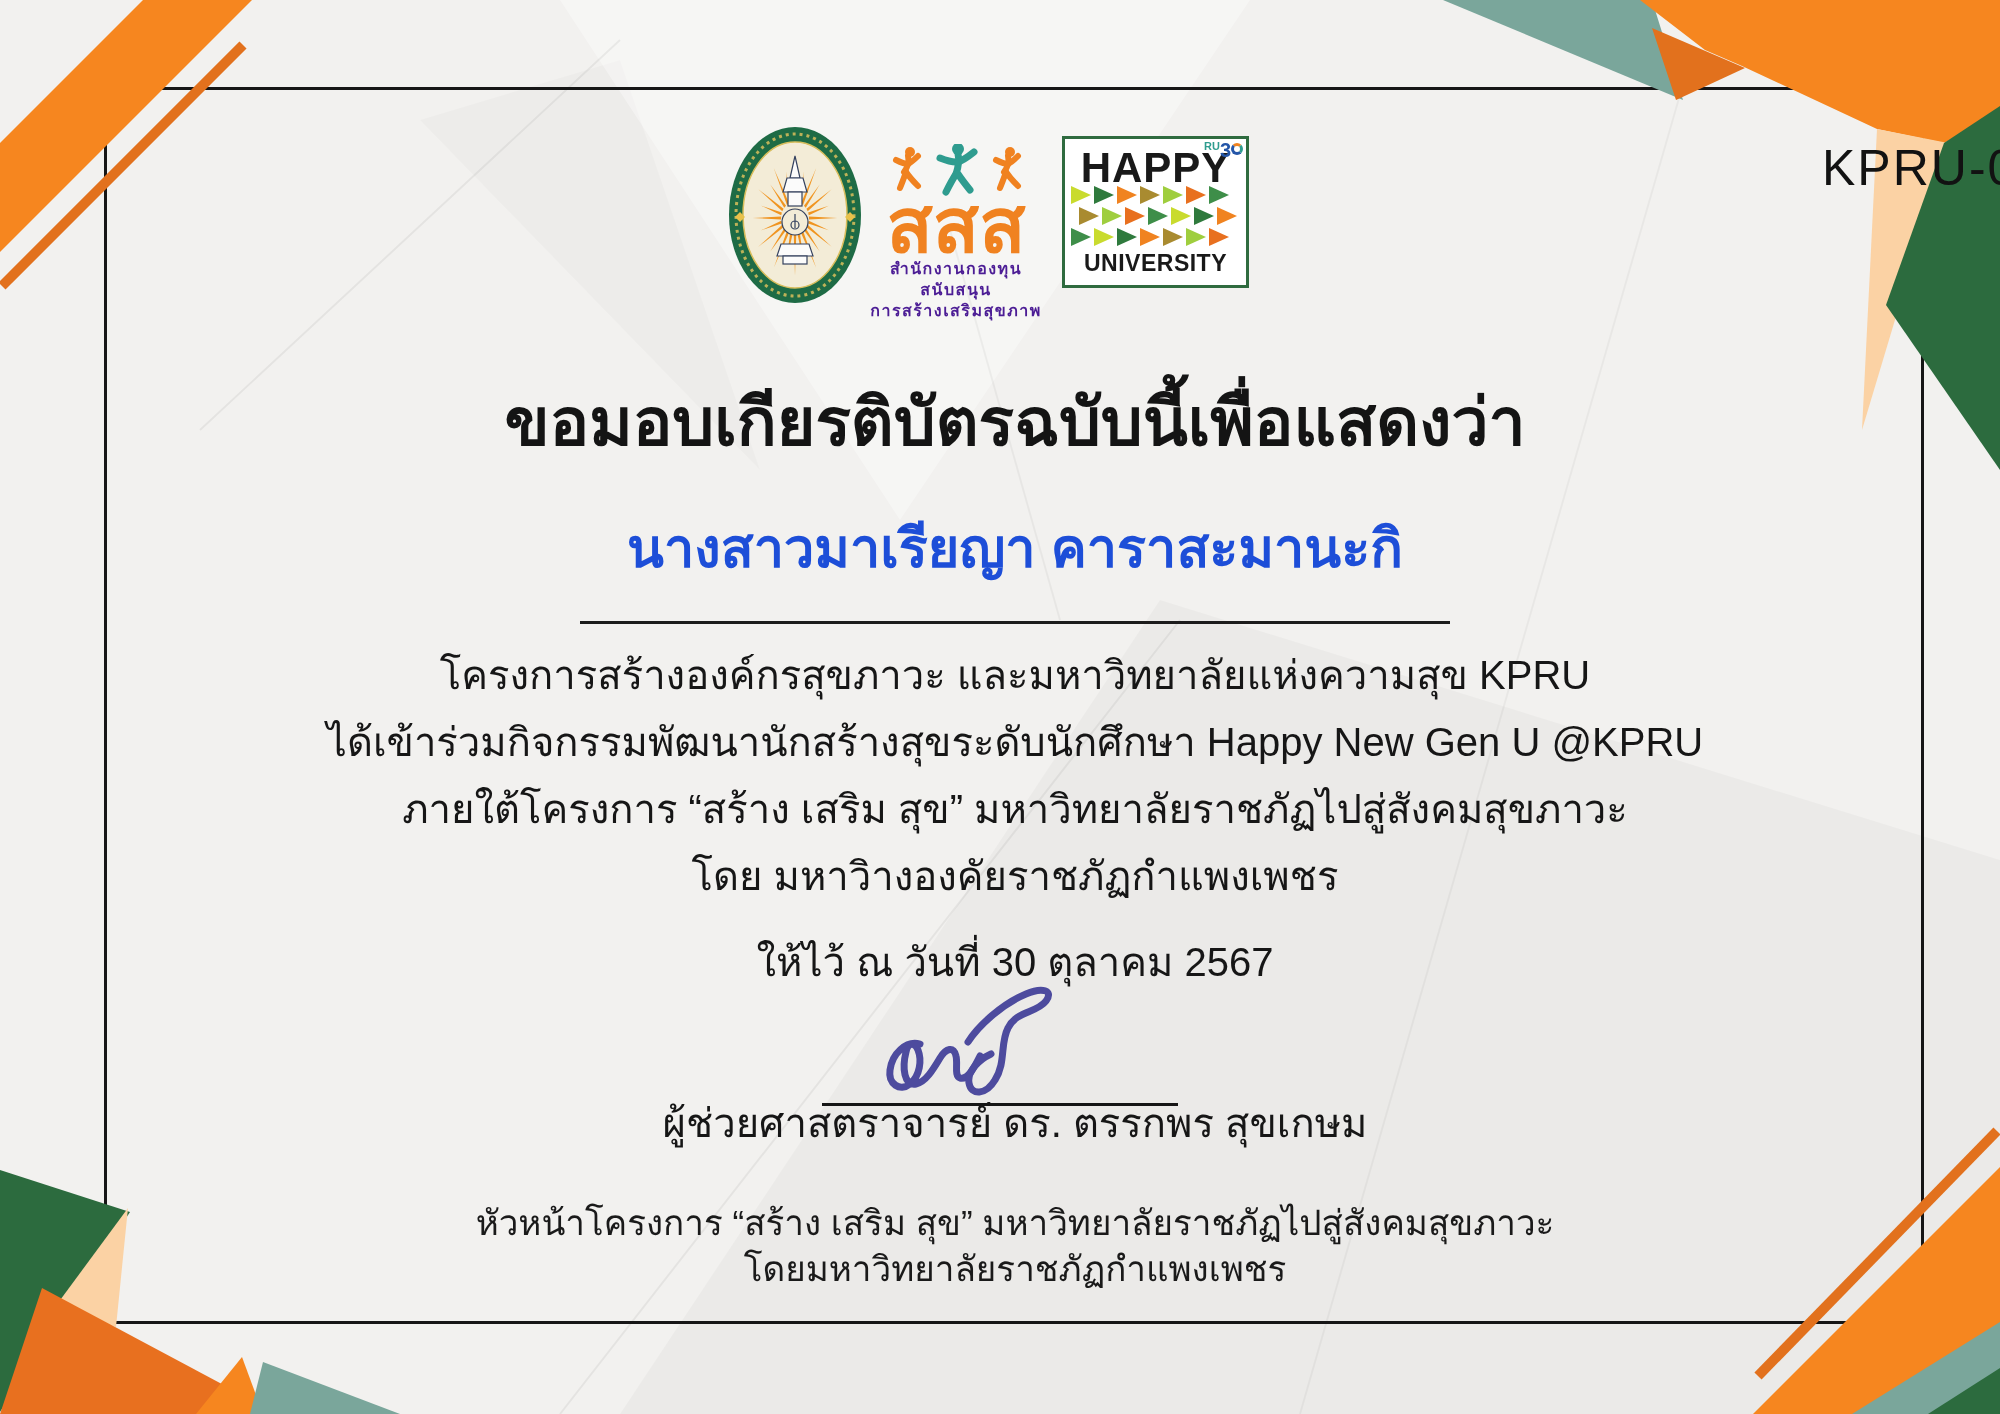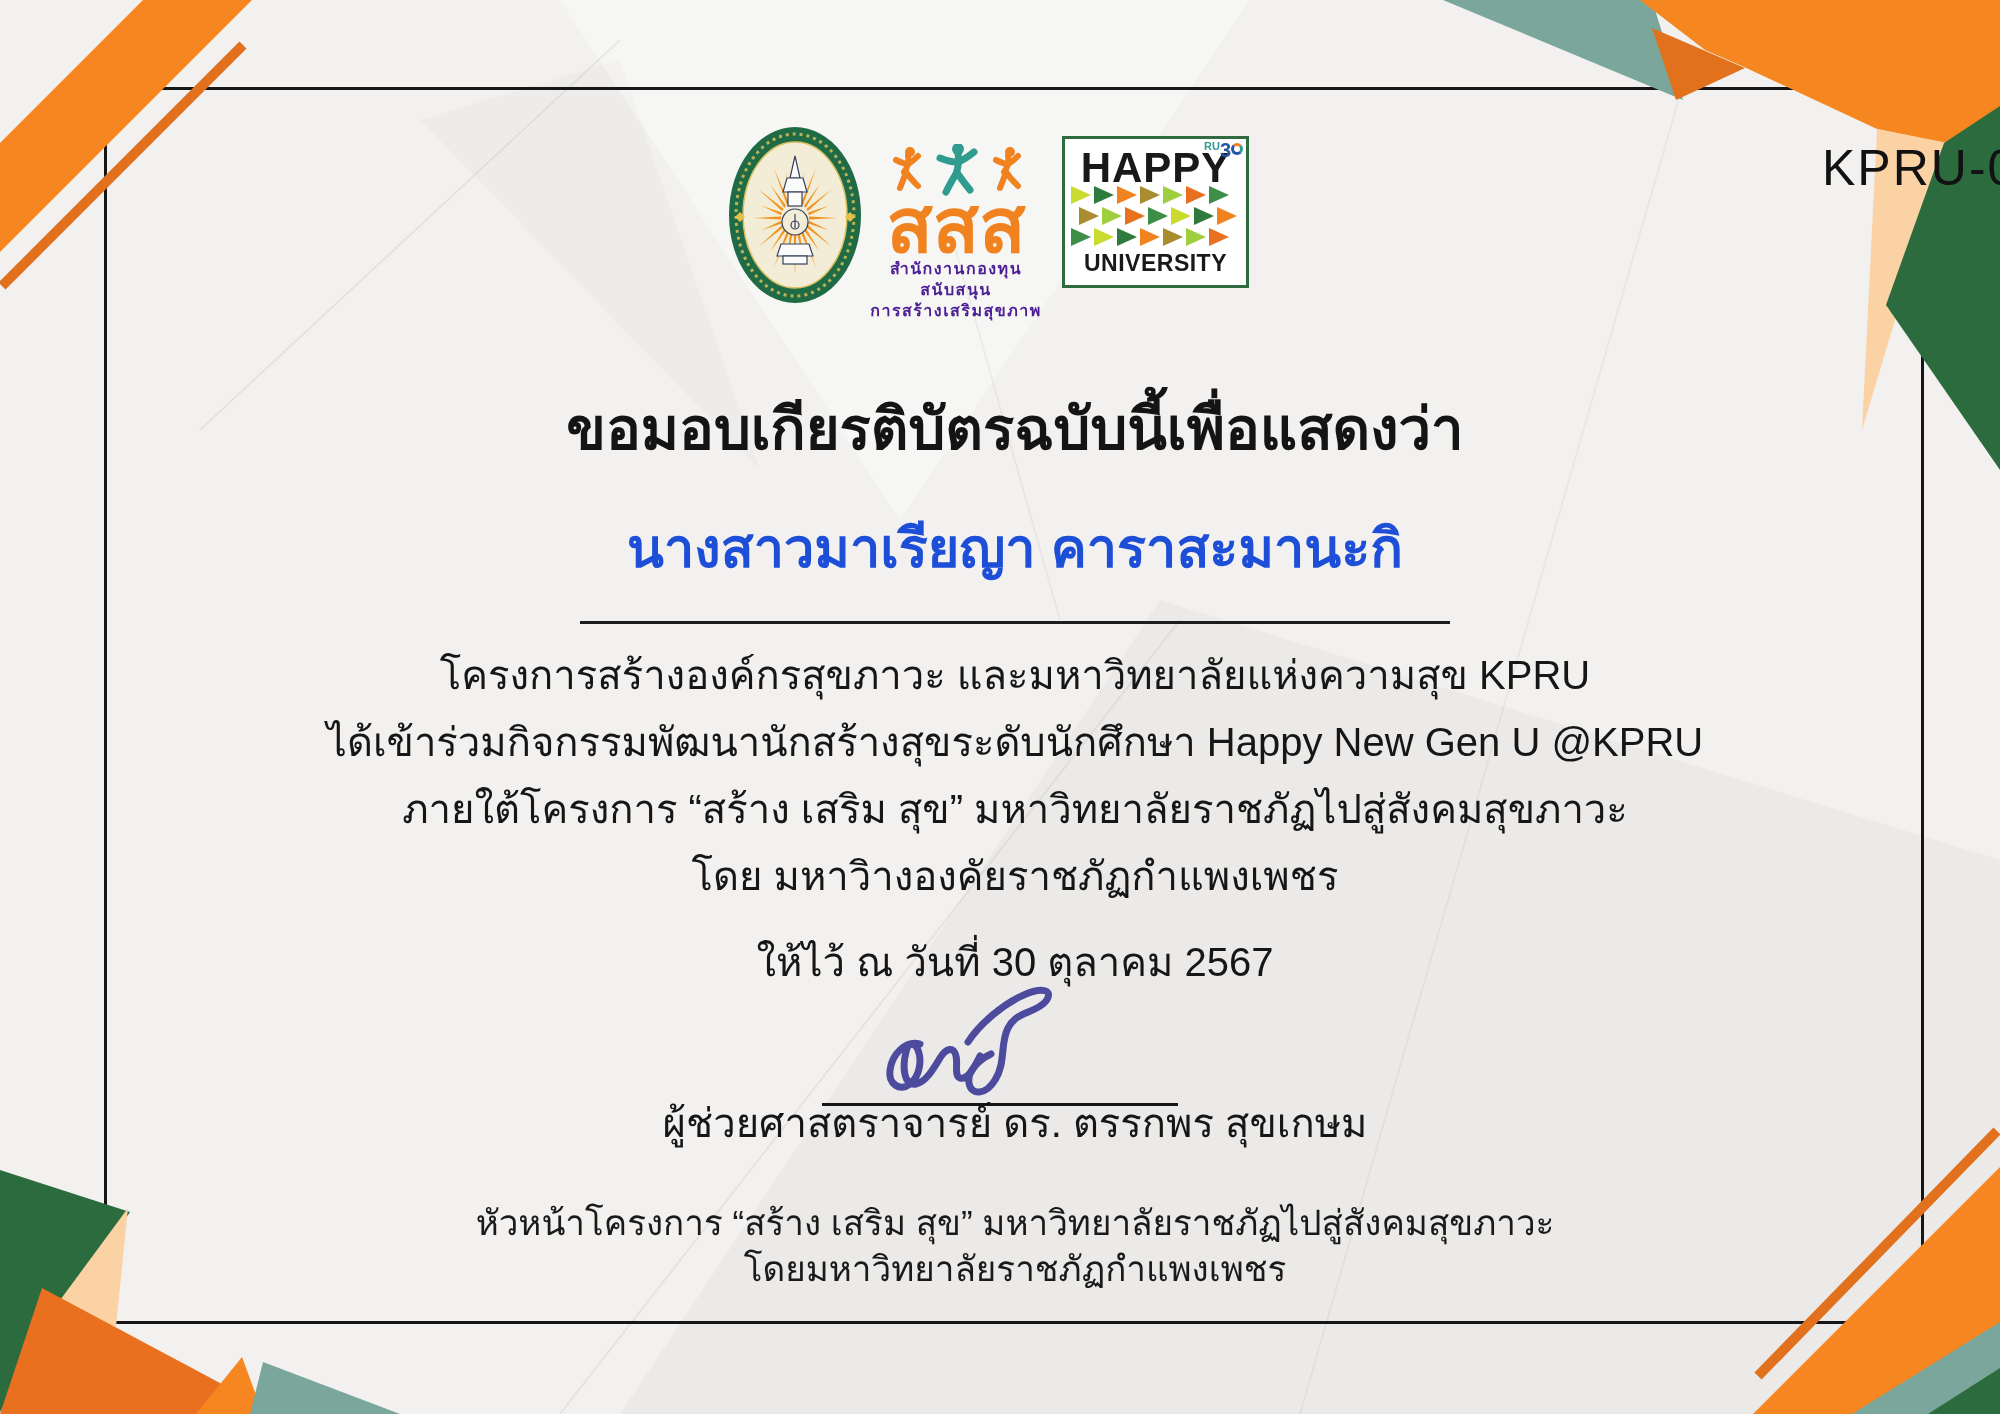--- a/index.html
+++ b/index.html
@@ -15,21 +15,21 @@
   #frame{
     left:104px;top:87px;width:1820px;height:1237px;
     border:3px solid #161616;box-sizing:border-box;
   }
   
   .ctext{left:105px;width:1820px;text-align:center;white-space:nowrap;}
   #ref-number{
     left:1822px;top:139px;font-size:50px;font-weight:500;
     letter-spacing:2px;color:#121212;white-space:nowrap;
   }
-  #heading{top:382px;font-size:58px;font-weight:800;color:#141414;letter-spacing:0;}
+  #heading{top:369px;font-size:66px;font-weight:800;color:#141414;letter-spacing:0;}
   #recipient-name{top:505px;font-size:54px;font-weight:700;color:#1d4ed8;}
   #name-underline{left:580px;top:621px;width:870px;height:3px;background:#1c1c1c;}
   .body-line{font-size:40px;color:#161616;height:67px;line-height:62px;}
   #body-lines{top:644px;}
   #date-line{top:930px;font-size:40px;color:#161616;}
   #sig-line{left:822px;top:1103px;width:356px;height:3px;background:#161616;}
   #signatory-name{top:1091px;font-size:40px;color:#161616;}
   .title-line{font-size:35px;color:#1a1a1a;height:46px;line-height:46px;}
   #signatory-titles{top:1200px;}
   

